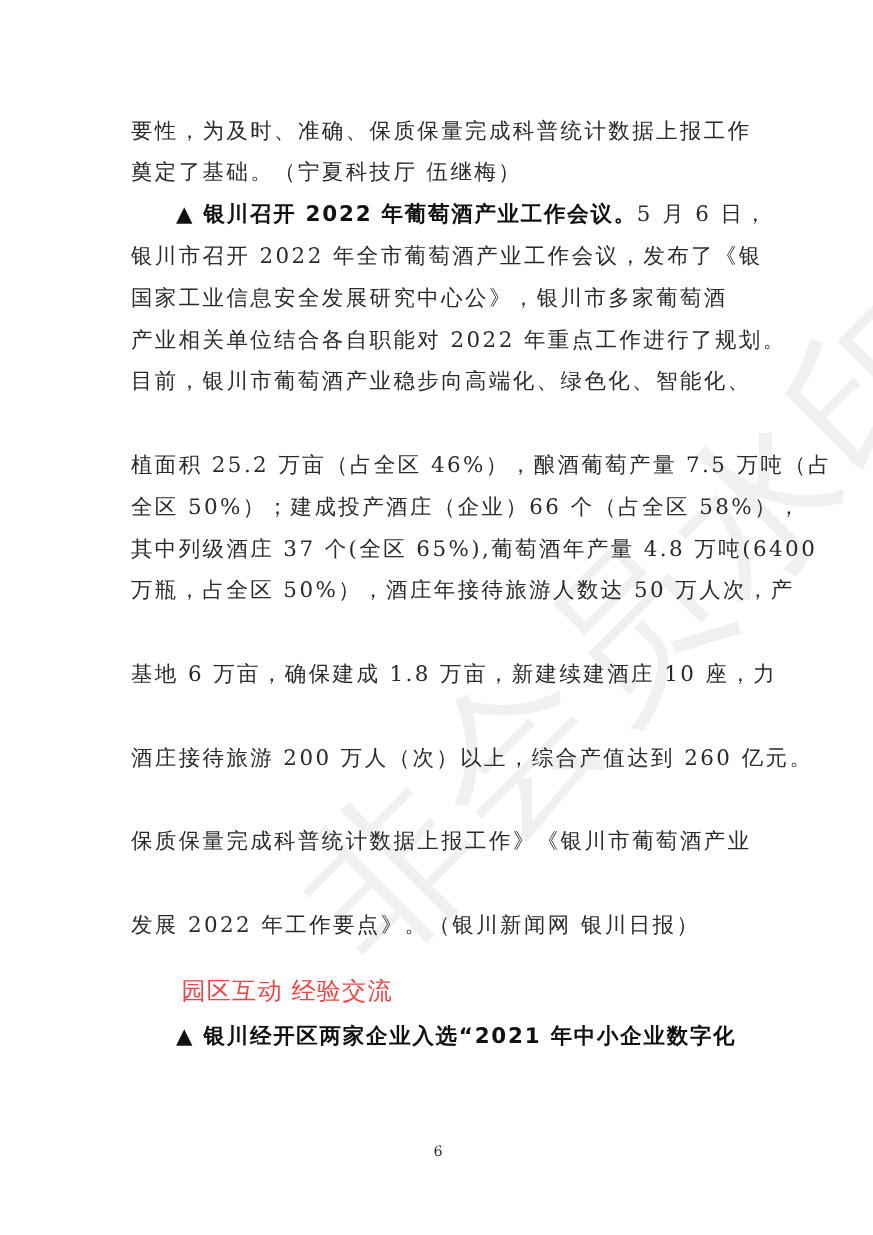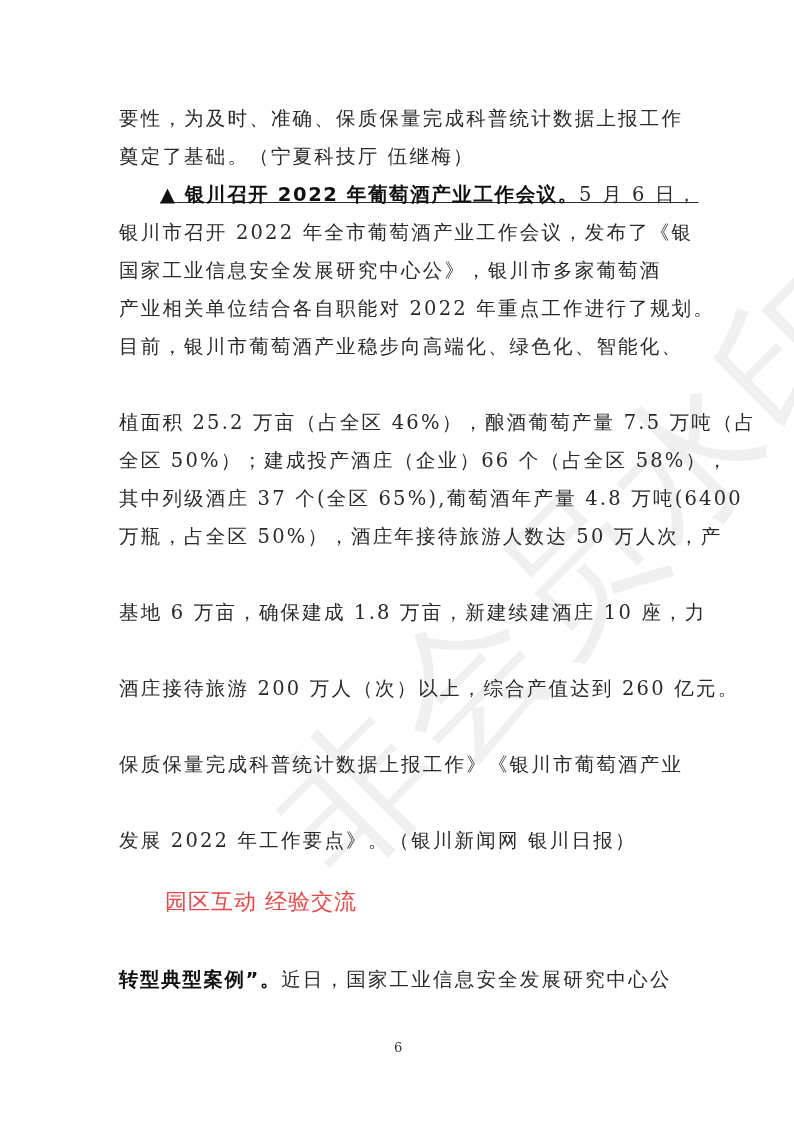--- a/index.html
+++ b/index.html
@@ -2,21 +2,21 @@
 <html><head>
 <meta charset="utf-8">
 <style>
   html, body { margin: 0; padding: 0; background: #ffffff; }
   body { width: 794px; height: 1123px; position: relative; overflow: hidden;
          font-family: "DejaVu Serif", "Liberation Serif", serif; color: #222; }
   .page { position: absolute; left: 0; top: 0; width: 794px; height: 1123px; }
   .line { position: absolute; left: 119px; width: 556px; font-size: 19.5px; line-height: 24px;
           white-space: nowrap; letter-spacing: 2.2px; color: #2a2a2a; }
   .bold { font-family: "DejaVu Sans", "Liberation Sans", sans-serif; font-weight: bold; color: #111; letter-spacing: 1.6px; }
-  .indent { left: 160px; text-decoration: underline; }
+  .indent { left: 160px; }
   .section { position: absolute; left: 165px; font-family: "DejaVu Sans", "Liberation Sans", sans-serif;
              font-size: 22px; line-height: 28px; color: #ef4444; letter-spacing: 1px; }
   .pagenum { position: absolute; left: 394px; top: 1040px; font-size: 13px; color: #333; }
   .watermark { position: absolute; left: 190px; top: 470px; font-family: "DejaVu Sans", "Liberation Sans", sans-serif;
                font-size: 150px; color: rgba(0,0,0,0.06); transform: rotate(-45deg); transform-origin: center;
                white-space: nowrap; pointer-events: none; letter-spacing: 6px; }
 </style>
 </head>
 <body>
 
@@ -40,18 +40,19 @@
   <div class="line" style="top:449px">全区 50%）；建成投产酒庄（企业）66 个（占全区 58%），</div>
   <div class="line" style="top:487px">其中列级酒庄 37 个(全区 65%),葡萄酒年产量 4.8 万吨(6400</div>
   <div class="line" style="top:525px">万瓶，占全区 50%），酒庄年接待旅游人数达 50 万人次，产</div>
   <div class="line" style="top:601px">基地 6 万亩，确保建成 1.8 万亩，新建续建酒庄 10 座，力</div>
   <div class="line" style="top:677px">酒庄接待旅游 200 万人（次）以上，综合产值达到 260 亿元。</div>
   <div class="line" style="top:753px">保质保量完成科普统计数据上报工作》《银川市葡萄酒产业</div>
   <div class="line" style="top:829px">发展 2022 年工作要点》。（银川新闻网 银川日报）</div>
 
   <div class="section" style="top:888px">园区互动  经验交流</div>
 
-  <div class="line" style="top:968px">
-    <span class="bold">转型典型案例”。</span><span>近日，国家工业信息安全发展研究中心公</span>
+  <div class="line indent" style="top:930px">
+    <span class="bold">▲</span>
+    <span class="bold">银川经开区两家企业入选“2021 年中小企业数字化</span>
   </div>
 
   <div class="pagenum">6</div>
 </div>
 
 </body></html>

